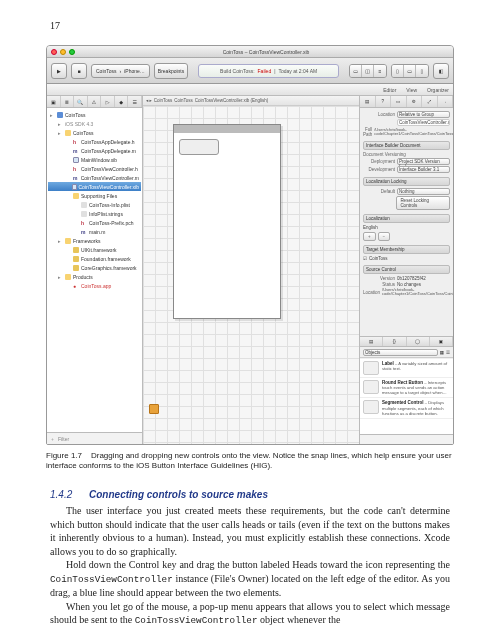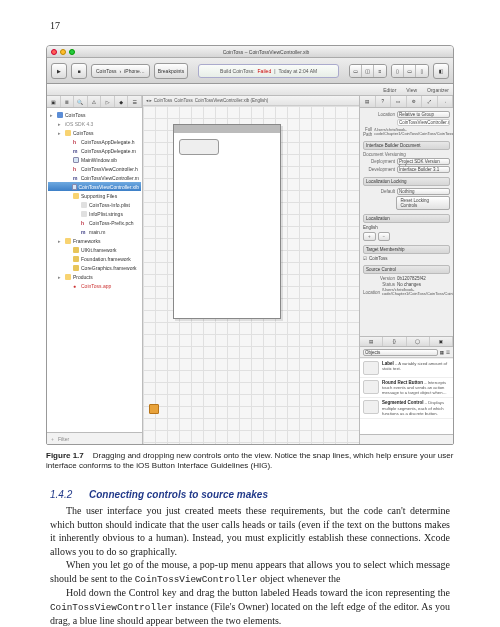--- a/index.html
+++ b/index.html
@@ -262,21 +262,21 @@
   .lib-item .txt { font-size:4.2px; color:#555; line-height:1.2; }
   .lib-item .txt b { color:#222; font-size:4.5px; }
   .lib-filter { height:10px; border-top:1px solid #bbb; background:#f2f2f2; }
   .caption {
     font-family: Arial, Helvetica, sans-serif;
     font-size: 8px;
     line-height: 1.25;
     color: #222;
     margin: 6px 0 0 0;
   }
-  .caption b { font-weight: bold; }
+  .caption b { font-weight: normal; }
   .section-head {
     font-family: Arial, Helvetica, sans-serif;
     color: #223a8a;
     font-size: 10px;
     padding: 12px 50px 4px 50px;
   }
   .section-head .num { font-weight: normal; margin-right: 14px; font-style: italic; }
   .section-head .ttl { font-style: italic; font-weight: bold; }
   .bodytext {
     padding: 0 50px;
@@ -602,15 +602,15 @@
   </p>
 </div>
 
 <div class="section-head">
   <span class="num">1.4.2</span>
   <span class="ttl">Connecting controls to source makes</span>
 </div>
 
 <div class="bodytext">
   <p><span>The user interface you just created meets these requirements, but the code can't determine which button should indicate that the user calls heads or tails (even if the text on the buttons makes it inherently obvious to a human). Instead, you must explicitly establish these connections. Xcode allows you to do so graphically.</span></p>
+  <p><span>Hold down the Control key and drag the button labeled Heads toward the icon representing the </span><code class="inline">CoinTossViewController</code><span> instance (File's Owner) located on the left edge of the editor. As you drag, a blue line should appear between the two elements.</span></p>
   <p><span>When you let go of the mouse, a pop-up menu appears that allows you to select which message should be sent to the </span><code class="inline">CoinTossViewController</code><span> object whenever the</span></p>
-  <p><span>Hold down the Control key and drag the button labeled Heads toward the icon representing the </span><code class="inline">CoinTossViewController</code><span> instance (File's Owner) located on the left edge of the editor. As you drag, a blue line should appear between the two elements.</span></p>
 </div>
 
 </body></html>

